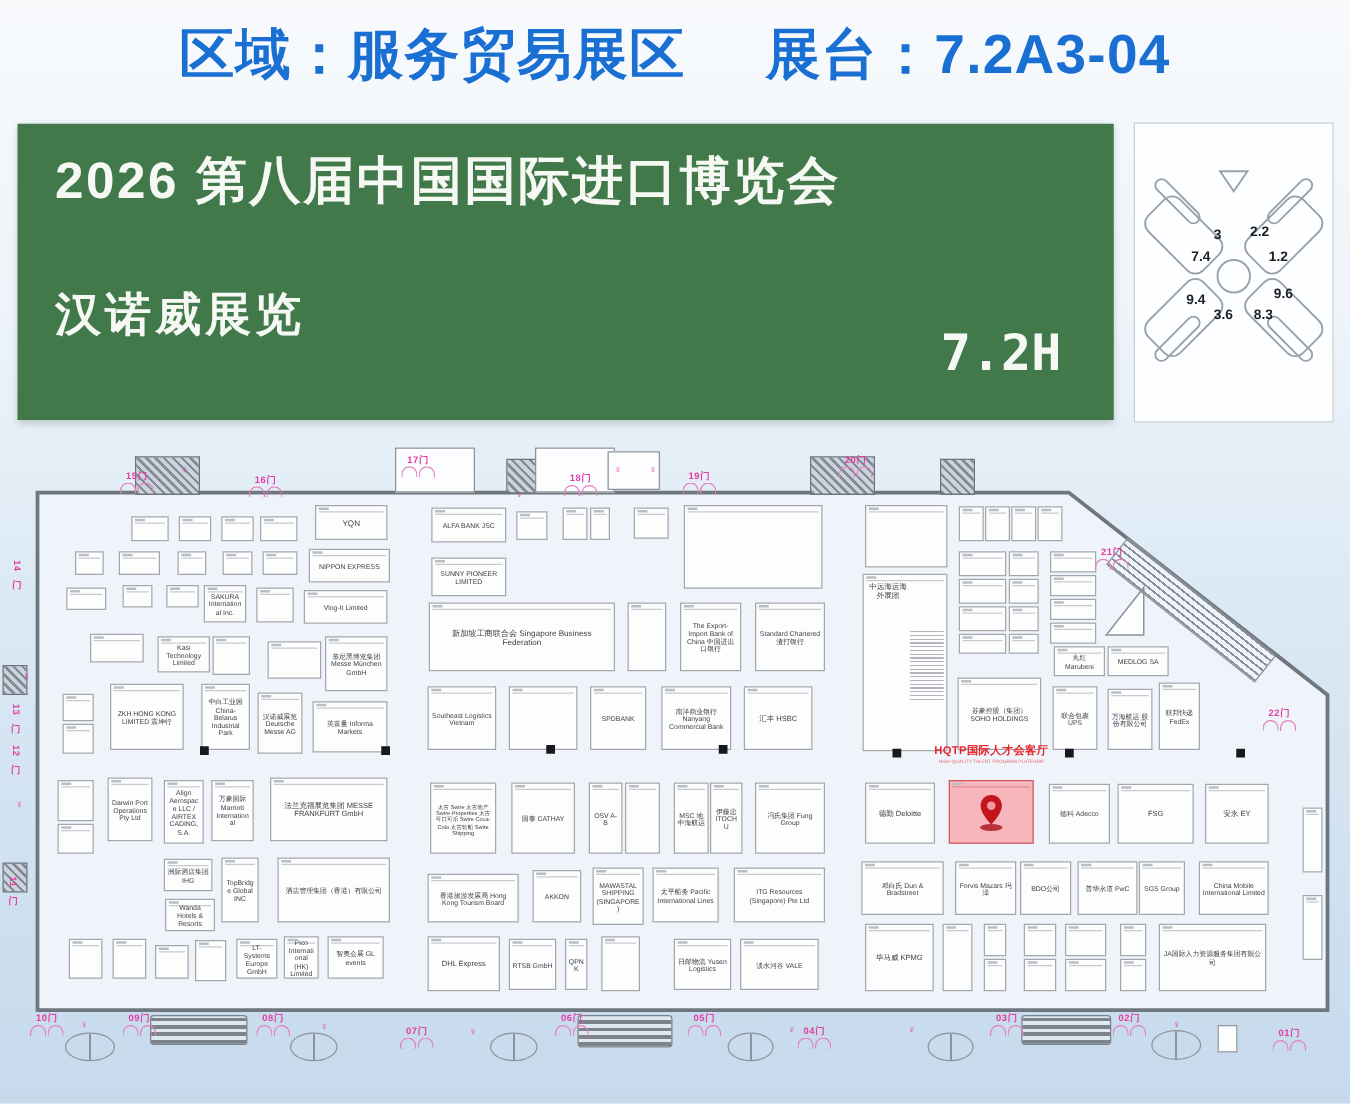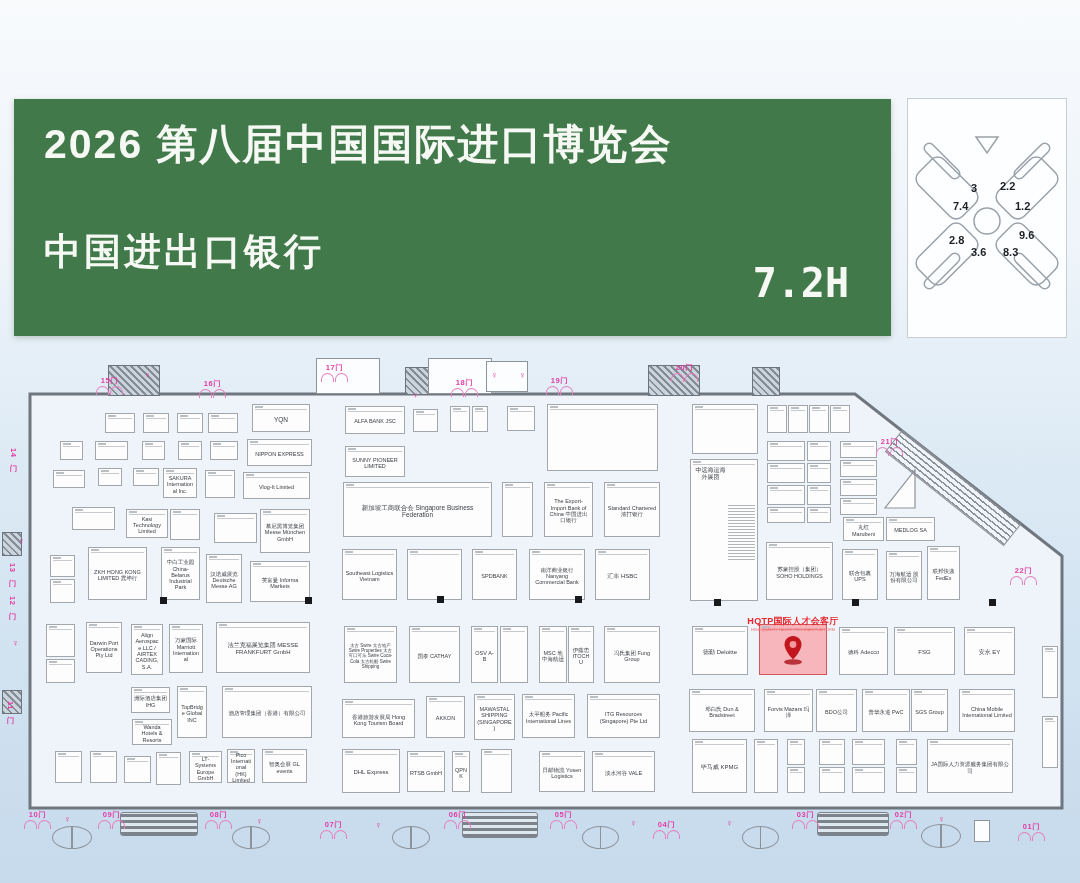--- a/index.html
+++ b/index.html
@@ -54,25 +54,27 @@
   .person{position:absolute;color:#e23ba3;font-size:9px;font-weight:700}
   .strip{position:absolute;left:877px;top:474px;width:150px;height:26px;transform:rotate(38.5deg);
     border:1.5px solid #8a9097;background:repeating-linear-gradient(0deg,#8a9097 0 1.5px,transparent 1.5px 5px)}
 </style>
 </head>
 <body>
 
 <div class="stage">
 
   <div class="pagetitle" style="color: rgb(26, 111, 211);">
+    <span>区域：服务贸易展区</span>
+    <span>展台：7.2A3-04</span>
   </div>
 
   <div class="banner" style="background: rgb(65, 121, 75);">
     <div class="zh1">2026 第八届中国国际进口博览会</div>
-    <div class="zh2">中国进出口银行</div>
+    <div class="zh2">汉诺威展览</div>
     <div class="hall">7.2H</div>
   </div>
 
   <div class="minimap">
     <svg width="158" height="238">
       <g fill="none" stroke="#9aa1a8" stroke-width="1.5">
         <rect x="8" y="71" width="62" height="36" rx="9" transform="rotate(45 39 89)"></rect>
         <rect x="88" y="71" width="62" height="36" rx="9" transform="rotate(-45 119 89)"></rect>
         <rect x="8" y="137" width="62" height="36" rx="9" transform="rotate(-45 39 155)"></rect>
         <rect x="88" y="137" width="62" height="36" rx="9" transform="rotate(45 119 155)"></rect>
@@ -82,21 +84,21 @@
         <rect x="11" y="167" width="46" height="10" rx="5" transform="rotate(-45 34 172)"></rect>
         <rect x="101" y="167" width="46" height="10" rx="5" transform="rotate(45 124 172)"></rect>
         <path d="M68 38 L90 38 L79 54 Z"></path>
       </g>
     </svg>
     <div id="mm-labels">
         <div class="hl" style="left: 63px; top: 83px;">3</div>
         <div class="hl" style="left: 92px; top: 81px;">2.2</div>
         <div class="hl" style="left: 45px; top: 101px;">7.4</div>
         <div class="hl" style="left: 107px; top: 101px;">1.2</div>
-        <div class="hl" style="left: 41px; top: 135px;">2.8</div>
+        <div class="hl" style="left: 41px; top: 135px;">9.4</div>
         <div class="hl" style="left: 111px; top: 130px;">9.6</div>
         <div class="hl" style="left: 63px; top: 147px;">3.6</div>
         <div class="hl" style="left: 95px; top: 147px;">8.3</div>
       </div>
   </div>
 
   <div class="plan">
     <svg width="1080" height="883" style="position:absolute;left:0;top:0">
       <path d="M30 394 H855 L1062 556 V808 H30 Z" fill="#eef4fa" stroke="#70767e" stroke-width="3"></path>
       <path d="M885 508 L915 508 L915 470 Z" fill="#fdfdfe" stroke="#8d939a" stroke-width="1.2"></path>
@@ -509,21 +511,21 @@
             <i></i>
           </span>
         </div>
         <div class="gate" style="left: 550px; top: 810px;">
           <span class="gl">05门</span>
           <span class="arcs">
             <i></i>
             <i></i>
           </span>
         </div>
-        <div class="gate" style="left: 653px; top: 820px;">
+        <div class="gate" style="left: 638px; top: 820px;">
           <span class="gl">04门</span>
           <span class="arcs">
             <i></i>
             <i></i>
           </span>
         </div>
         <div class="gate" style="left: 792px; top: 810px;">
           <span class="gl">03门</span>
           <span class="arcs">
             <i></i>
@@ -539,18 +541,18 @@
         </div>
         <div class="gate" style="left: 1018px; top: 822px;">
           <span class="gl">01门</span>
           <span class="arcs">
             <i></i>
             <i></i>
           </span>
         </div>
       </div>
 
-    <div class="targetlabel" style="left:745px;top:615px">
+    <div class="targetlabel" style="left:745px;top:594px">
       <div class="t1">HQTP国际人才会客厅</div>
       <div class="t2">HIGH QUALITY TALENT PROGRAM PLATFORM</div>
     </div>
   </div>
 </div>
 
 </body></html>

